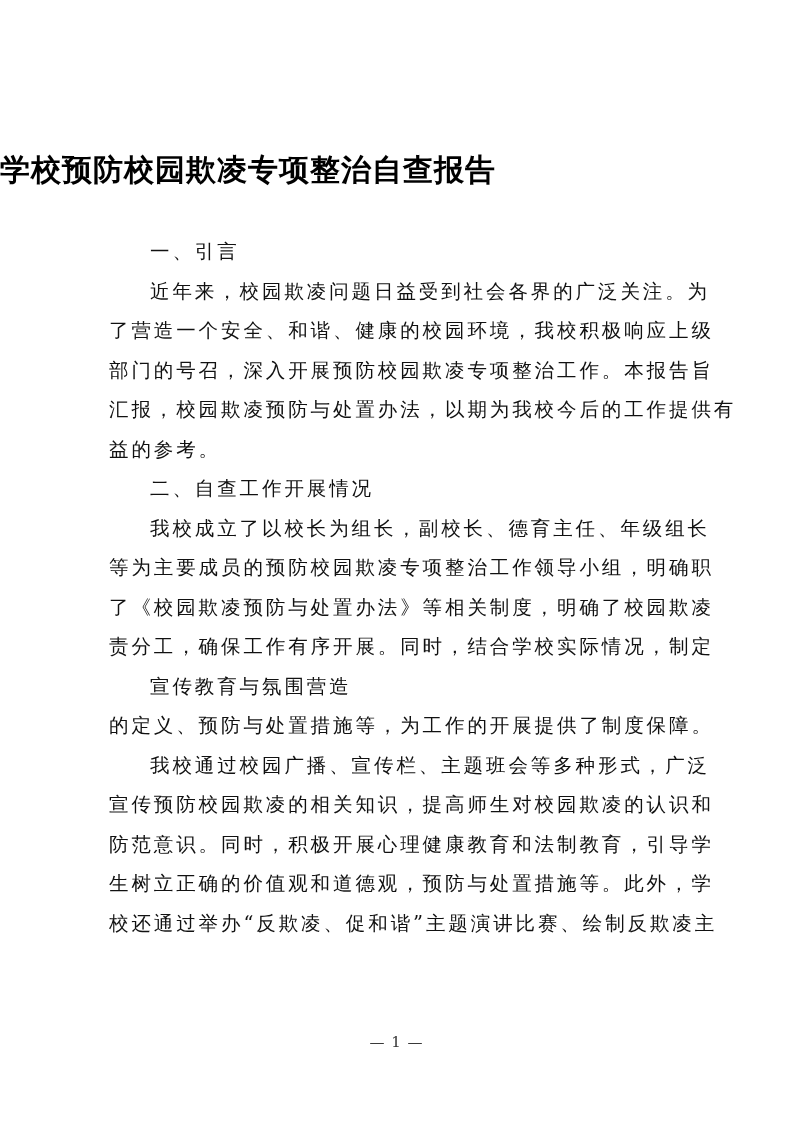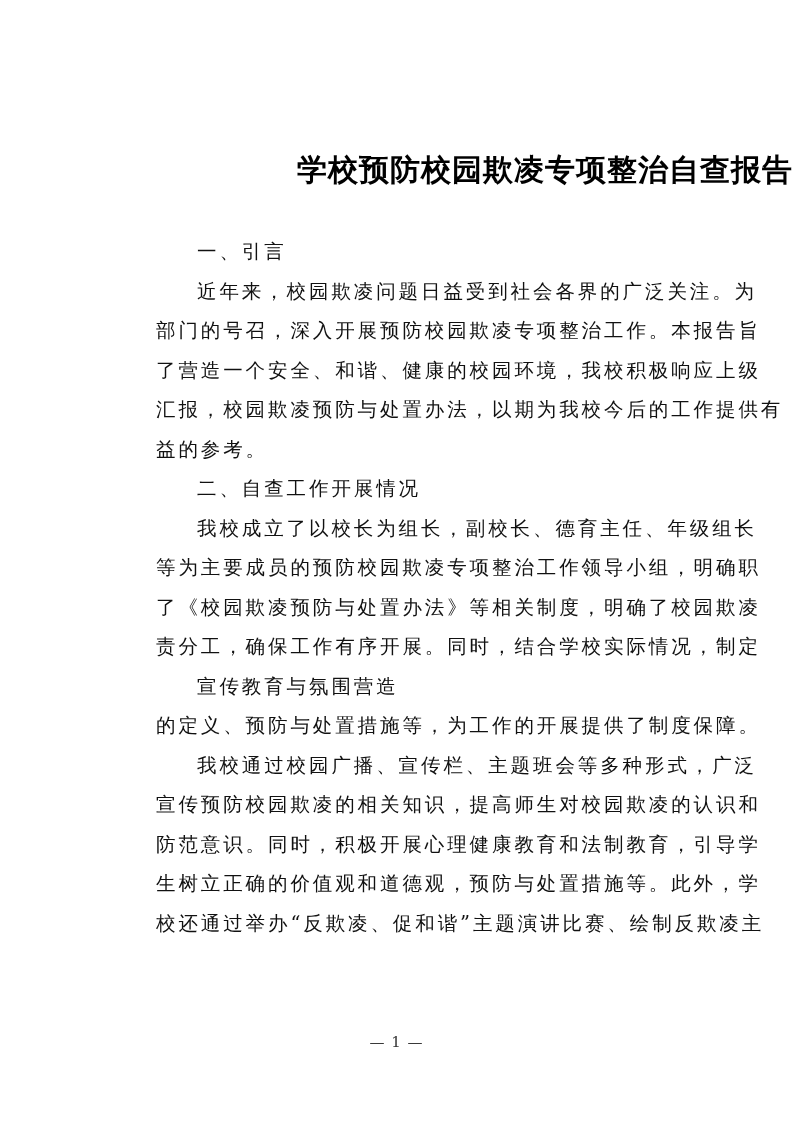--- a/index.html
+++ b/index.html
@@ -1,39 +1,39 @@
 <!DOCTYPE html>
 <html><head>
 <meta charset="utf-8">
 <style>
   html, body { margin:0; padding:0; background:#ffffff; }
   body { width:793px; height:1122px; position:relative; overflow:hidden;
          font-family:"DejaVu Serif", "Liberation Serif", serif; color:#111; }
   .page { position:absolute; left:0; top:0; width:793px; height:1122px; background:#fff; }
-  .title { position:absolute; top:150px; left:0; width:793px; text-align:right;
+  .title { position:absolute; top:150px; left:0; width:793px; text-align:left;
            font-family:"DejaVu Sans", "Liberation Sans", sans-serif; font-weight:bold;
            font-size:30px; letter-spacing:1px; color:#000; }
   .body { position:absolute; left:109px; top:232px; width:580px; }
   .line { font-size:19.5px; line-height:39.5px; height:39.5px; white-space:nowrap;
-          letter-spacing:2.9px; text-align:justify;margin-left:47px; }
+          letter-spacing:2.9px; text-align:justify; }
   .indent { padding-left:41px; }
   .footer { position:absolute; top:1033px; left:0; width:793px; text-align:center;
             font-size:15px; color:#333; letter-spacing:1px; }
 </style>
 </head>
 <body>
 
 <div class="page">
   <div class="title">学校预防校园欺凌专项整治自查报告</div>
 
   <div class="body">
     <div class="line indent">一、引言</div>
     <div class="line indent">近年来，校园欺凌问题日益受到社会各界的广泛关注。为</div>
+    <div class="line">了营造一个安全、和谐、健康的校园环境，我校积极响应上级</div>
     <div class="line">部门的号召，深入开展预防校园欺凌专项整治工作。本报告旨</div>
-    <div class="line">了营造一个安全、和谐、健康的校园环境，我校积极响应上级</div>
     <div class="line">汇报，校园欺凌预防与处置办法，以期为我校今后的工作提供有</div>
     <div class="line">益的参考。</div>
     <div class="line indent">二、自查工作开展情况</div>
     <div class="line indent">我校成立了以校长为组长，副校长、德育主任、年级组长</div>
     <div class="line">等为主要成员的预防校园欺凌专项整治工作领导小组，明确职</div>
     <div class="line">了《校园欺凌预防与处置办法》等相关制度，明确了校园欺凌</div>
     <div class="line">责分工，确保工作有序开展。同时，结合学校实际情况，制定</div>
     <div class="line indent">宣传教育与氛围营造</div>
     <div class="line">的定义、预防与处置措施等，为工作的开展提供了制度保障。</div>
     <div class="line indent">我校通过校园广播、宣传栏、主题班会等多种形式，广泛</div>

